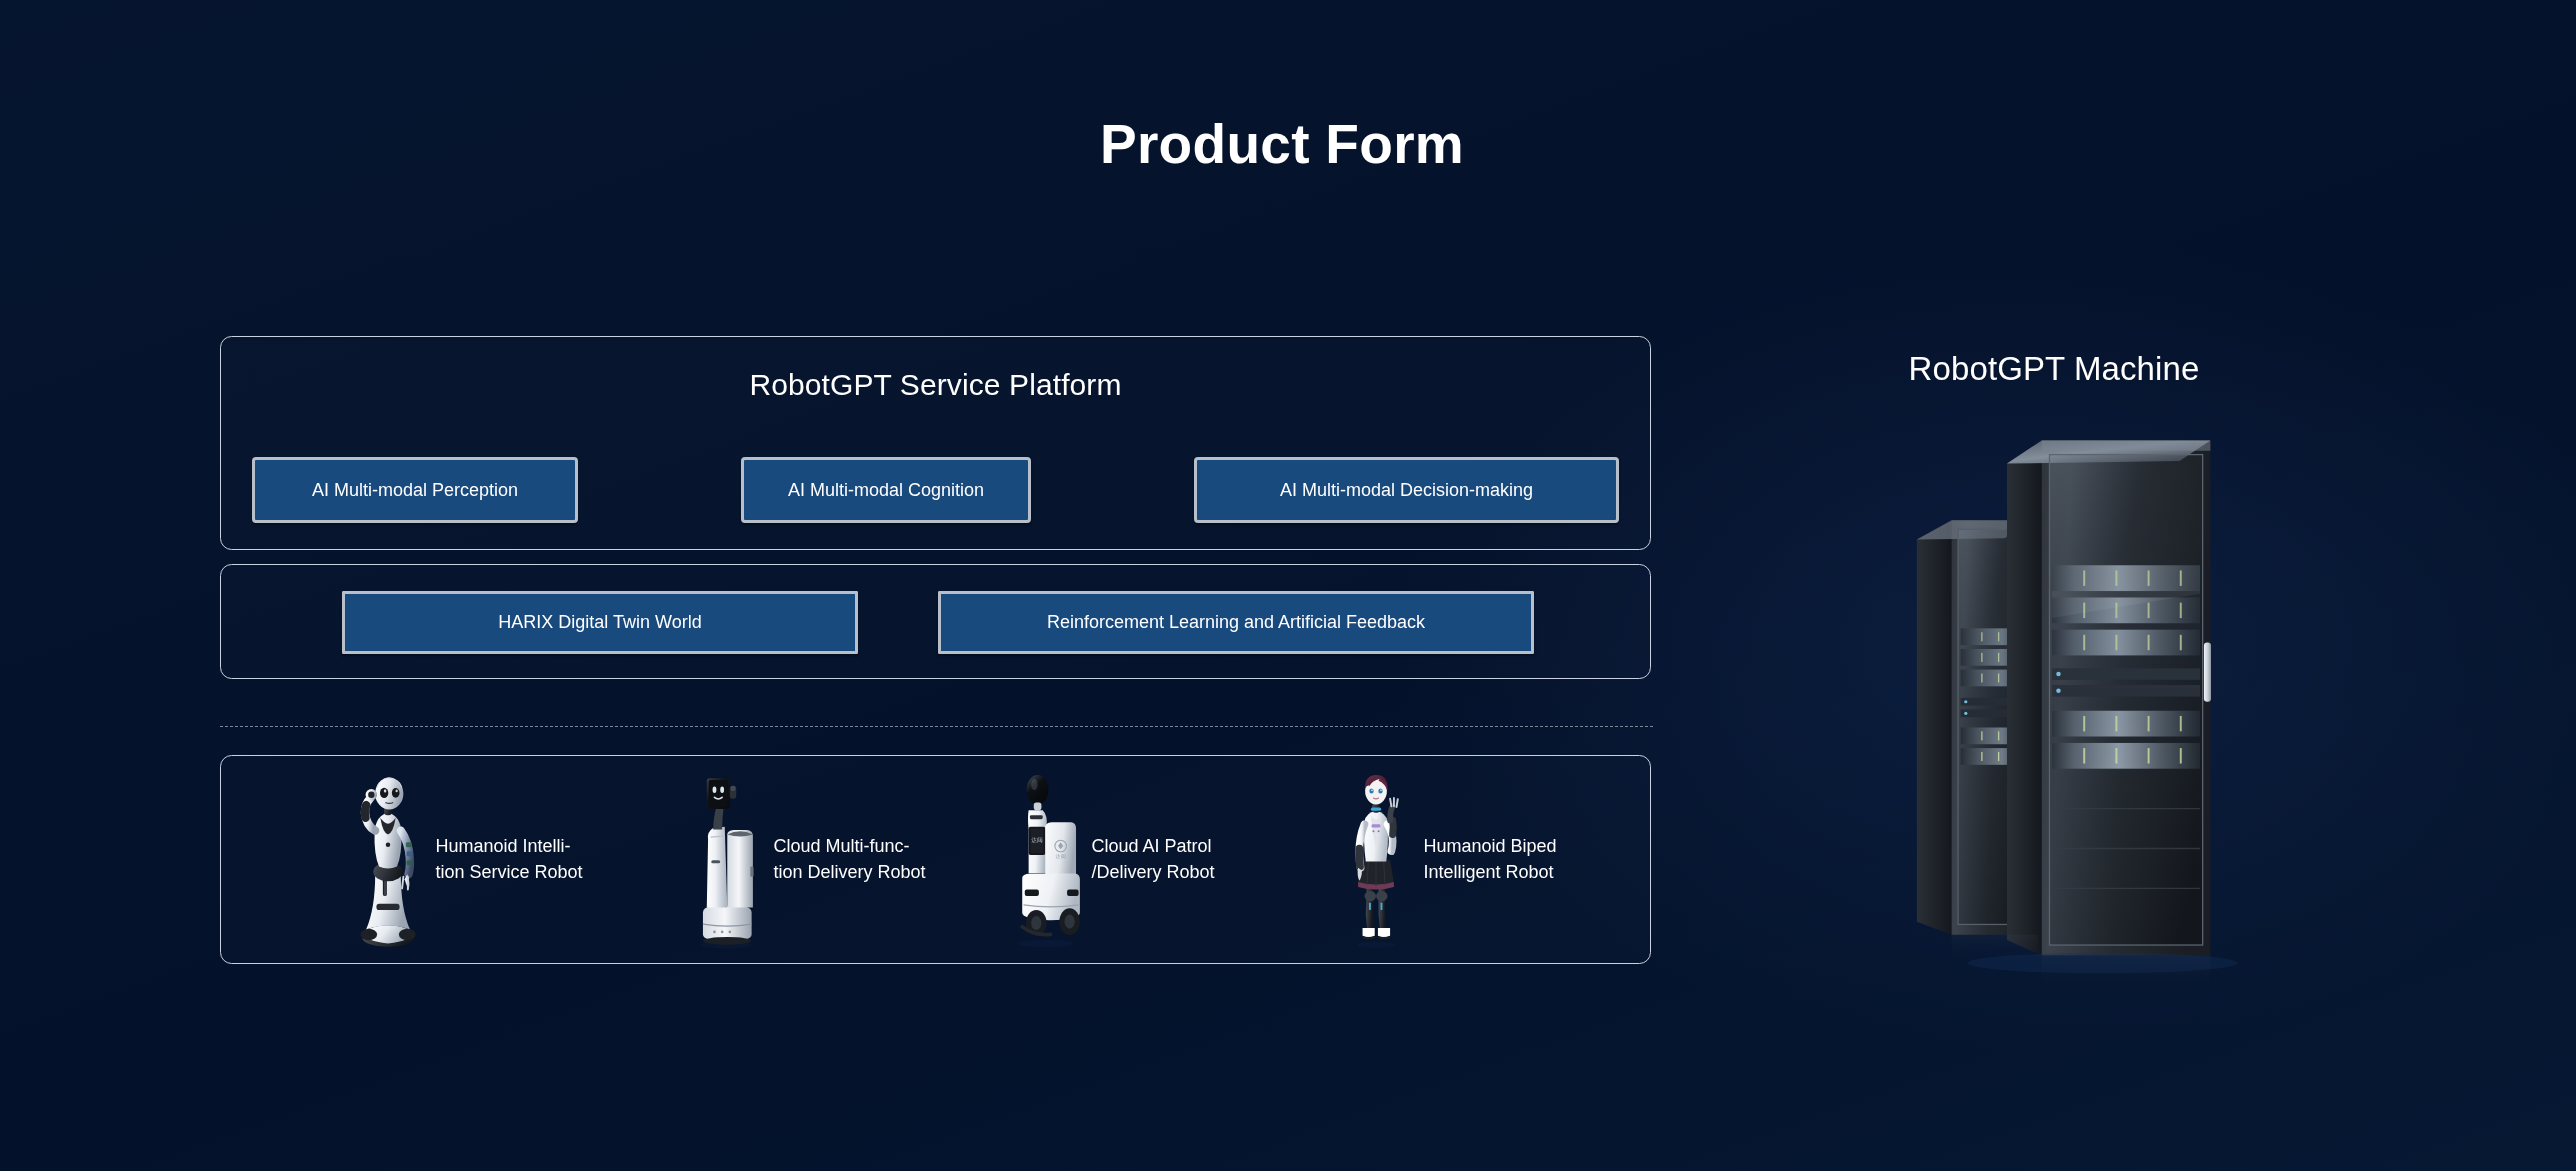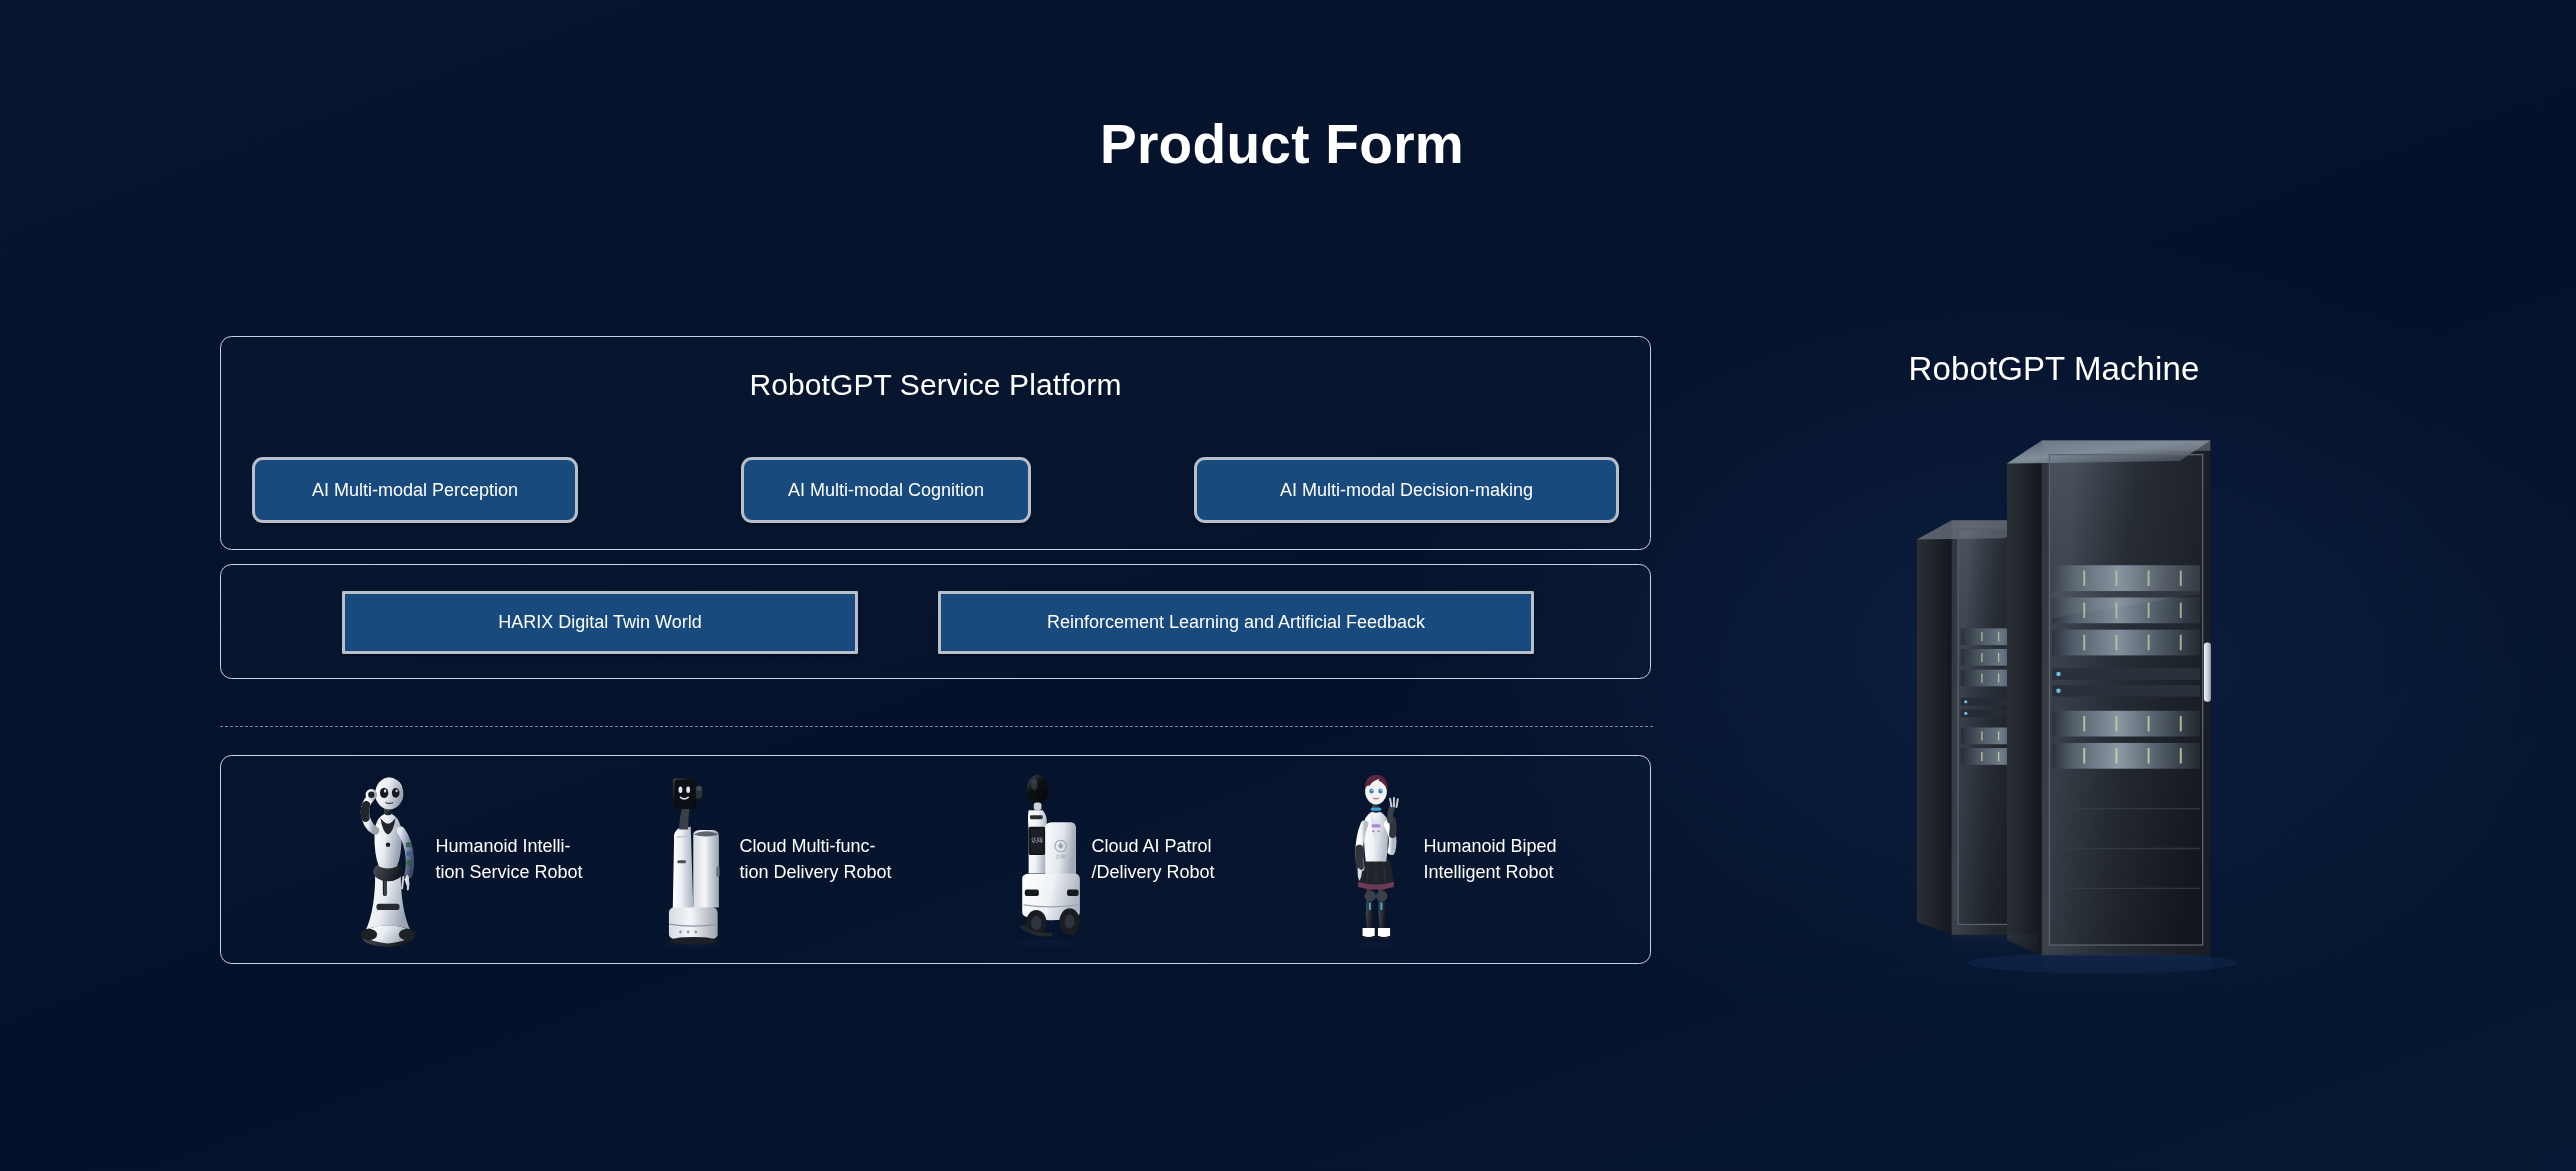--- a/index.html
+++ b/index.html
@@ -55,21 +55,21 @@
   #chip-row {
     position:absolute;
     left:31px; right:31px; top:120px;
     display:flex;
     justify-content:space-between;
     align-items:center;
   }
   .chip {
     background:#194a7e;
     border:3.2px solid #b7bfcb;
-    border-radius:11px;
+    border-radius:4px;
     height:66px;
     display:flex;
     align-items:center;
     justify-content:center;
     color:#ffffff;
     font-size:18px;
     white-space:nowrap;
     padding:0 11.6px;
     box-shadow:0 1.3px 2.6px rgba(0,0,0,0.35);
   }
@@ -108,21 +108,21 @@
     display:flex;
     align-items:center;
   }
   .robot-item {
     position:absolute;
     top:0; height:100%;
     display:flex;
     align-items:center;
   }
   #ritem-0 { left:126px; }
-  #ritem-1 { left:430px; }
+  #ritem-1 { left:464px; }
   #ritem-2 { left:782px; }
   #ritem-3 { left:1114px; }
 
   .robot-art {
     width:82px; height:179px;
     position:relative;
     flex:0 0 auto;
   }
   .robot-label {
     color:#ffffff;

